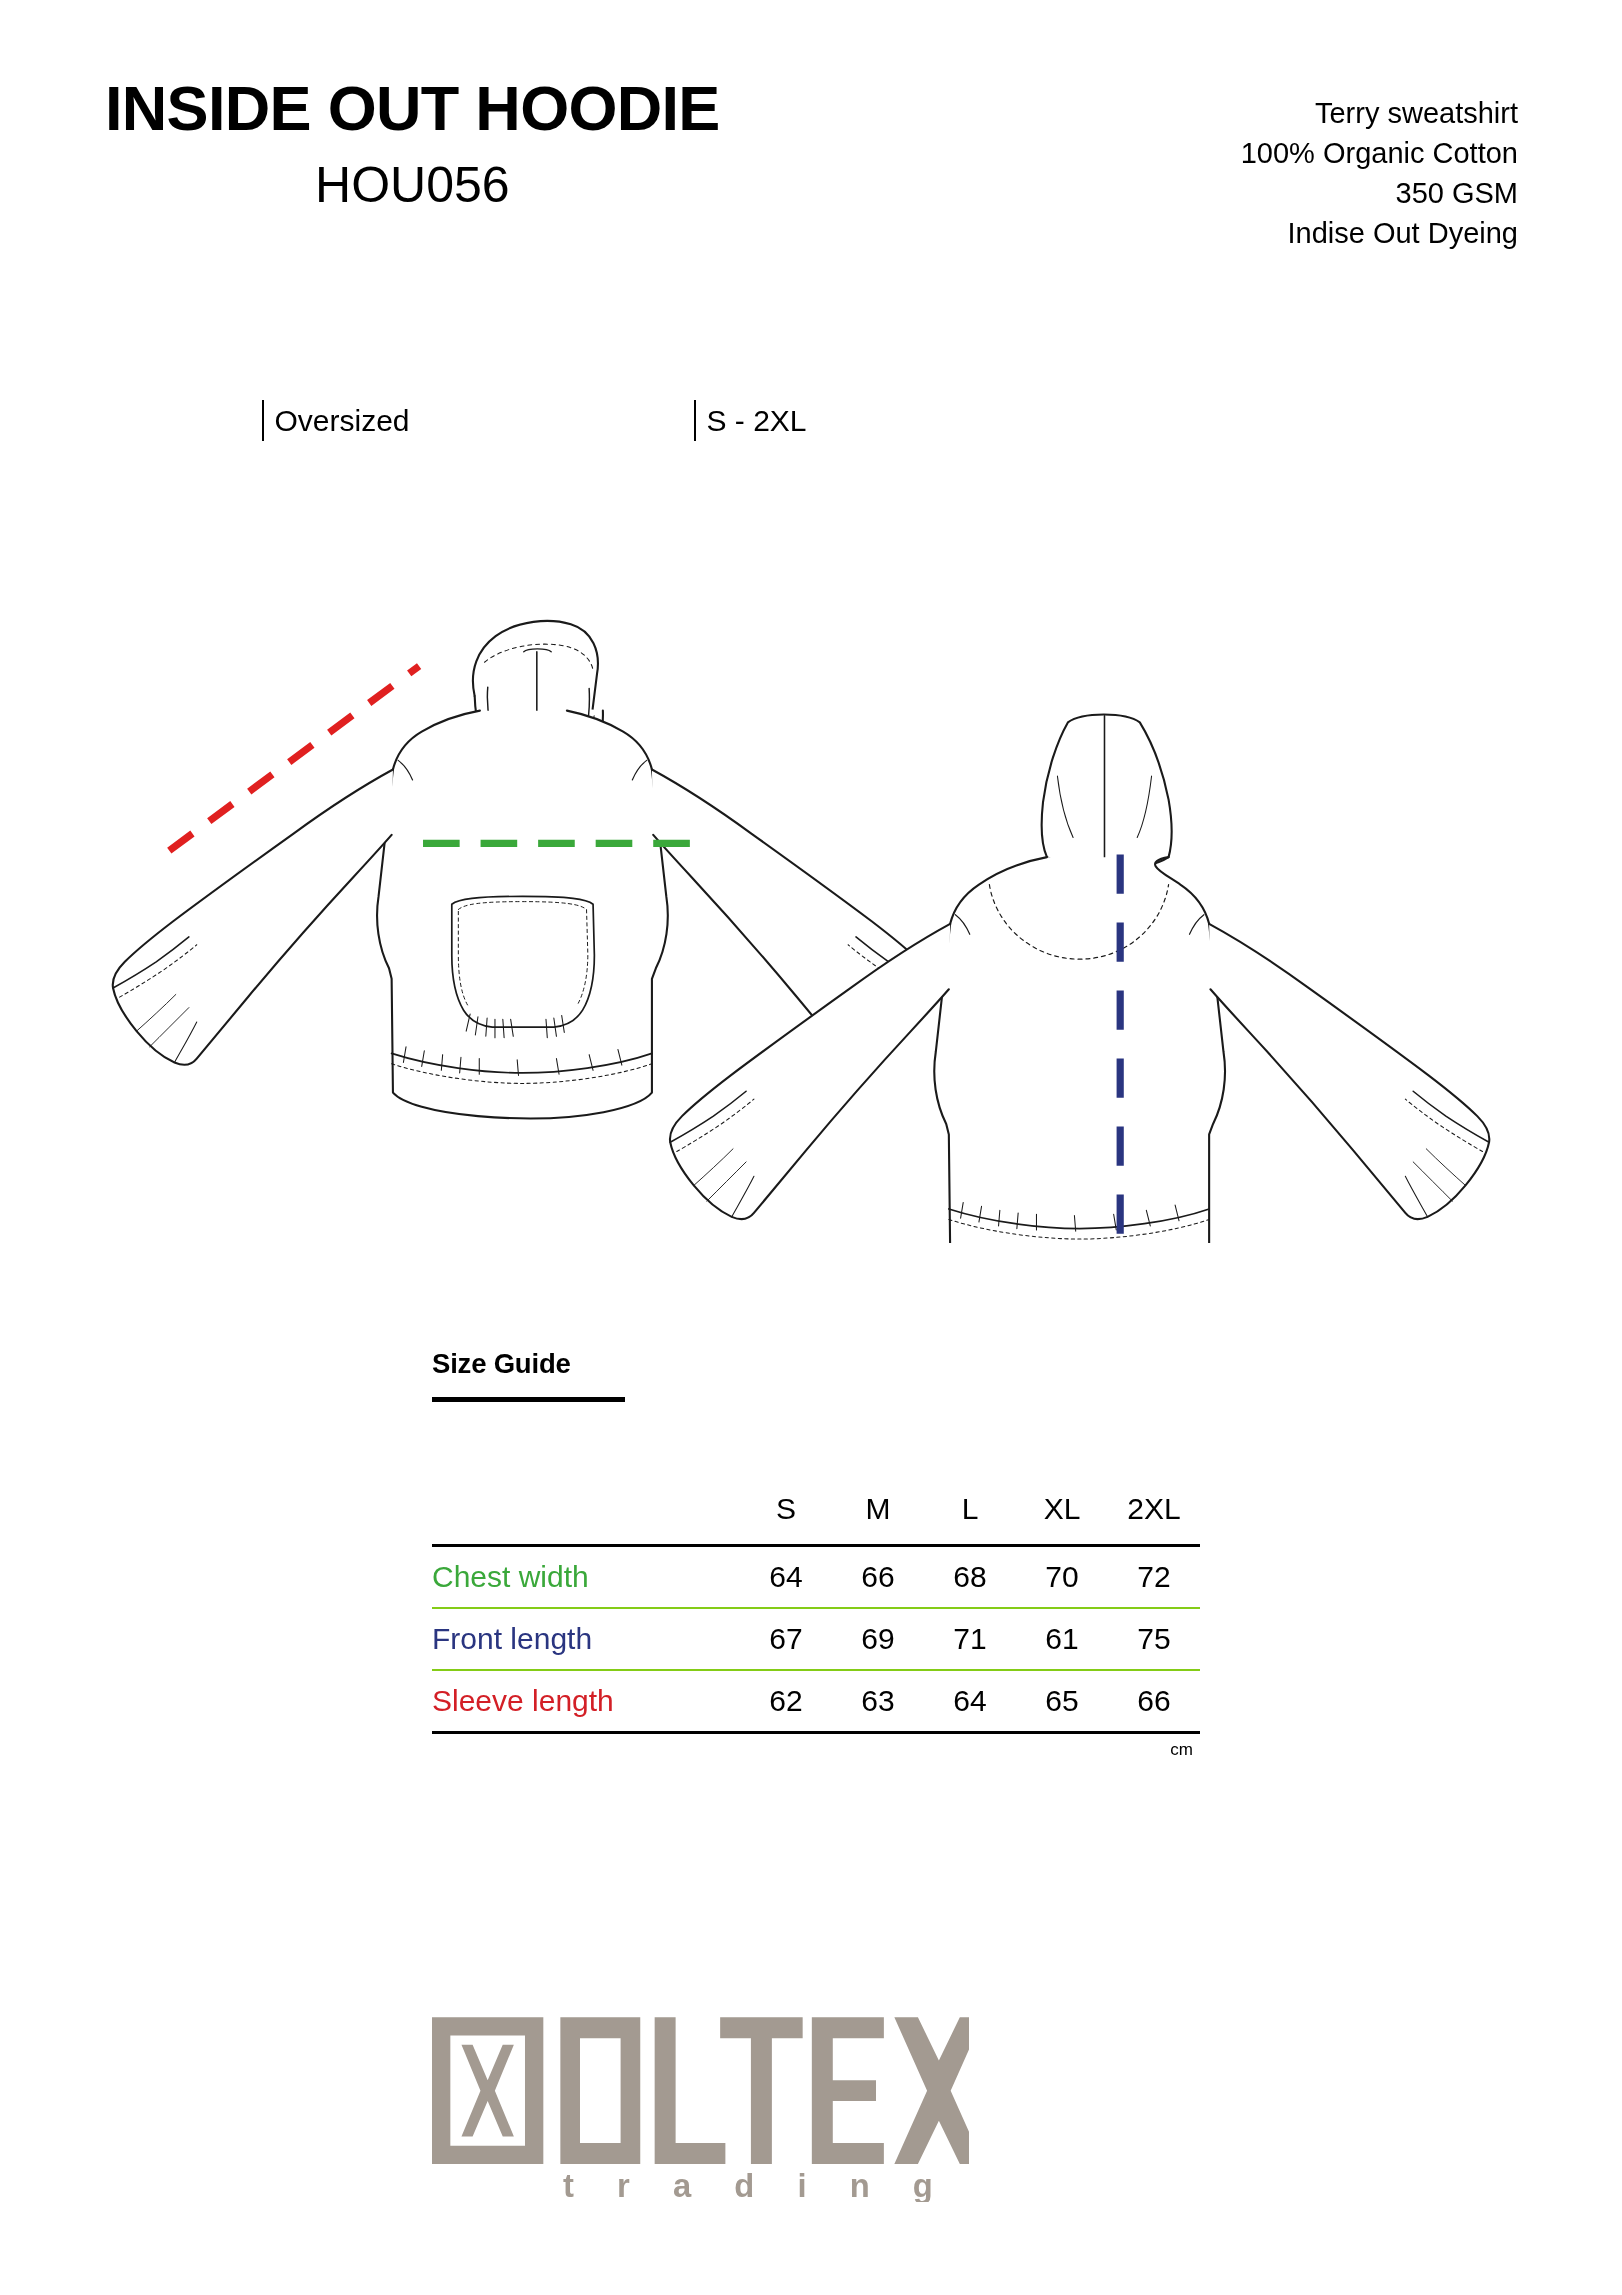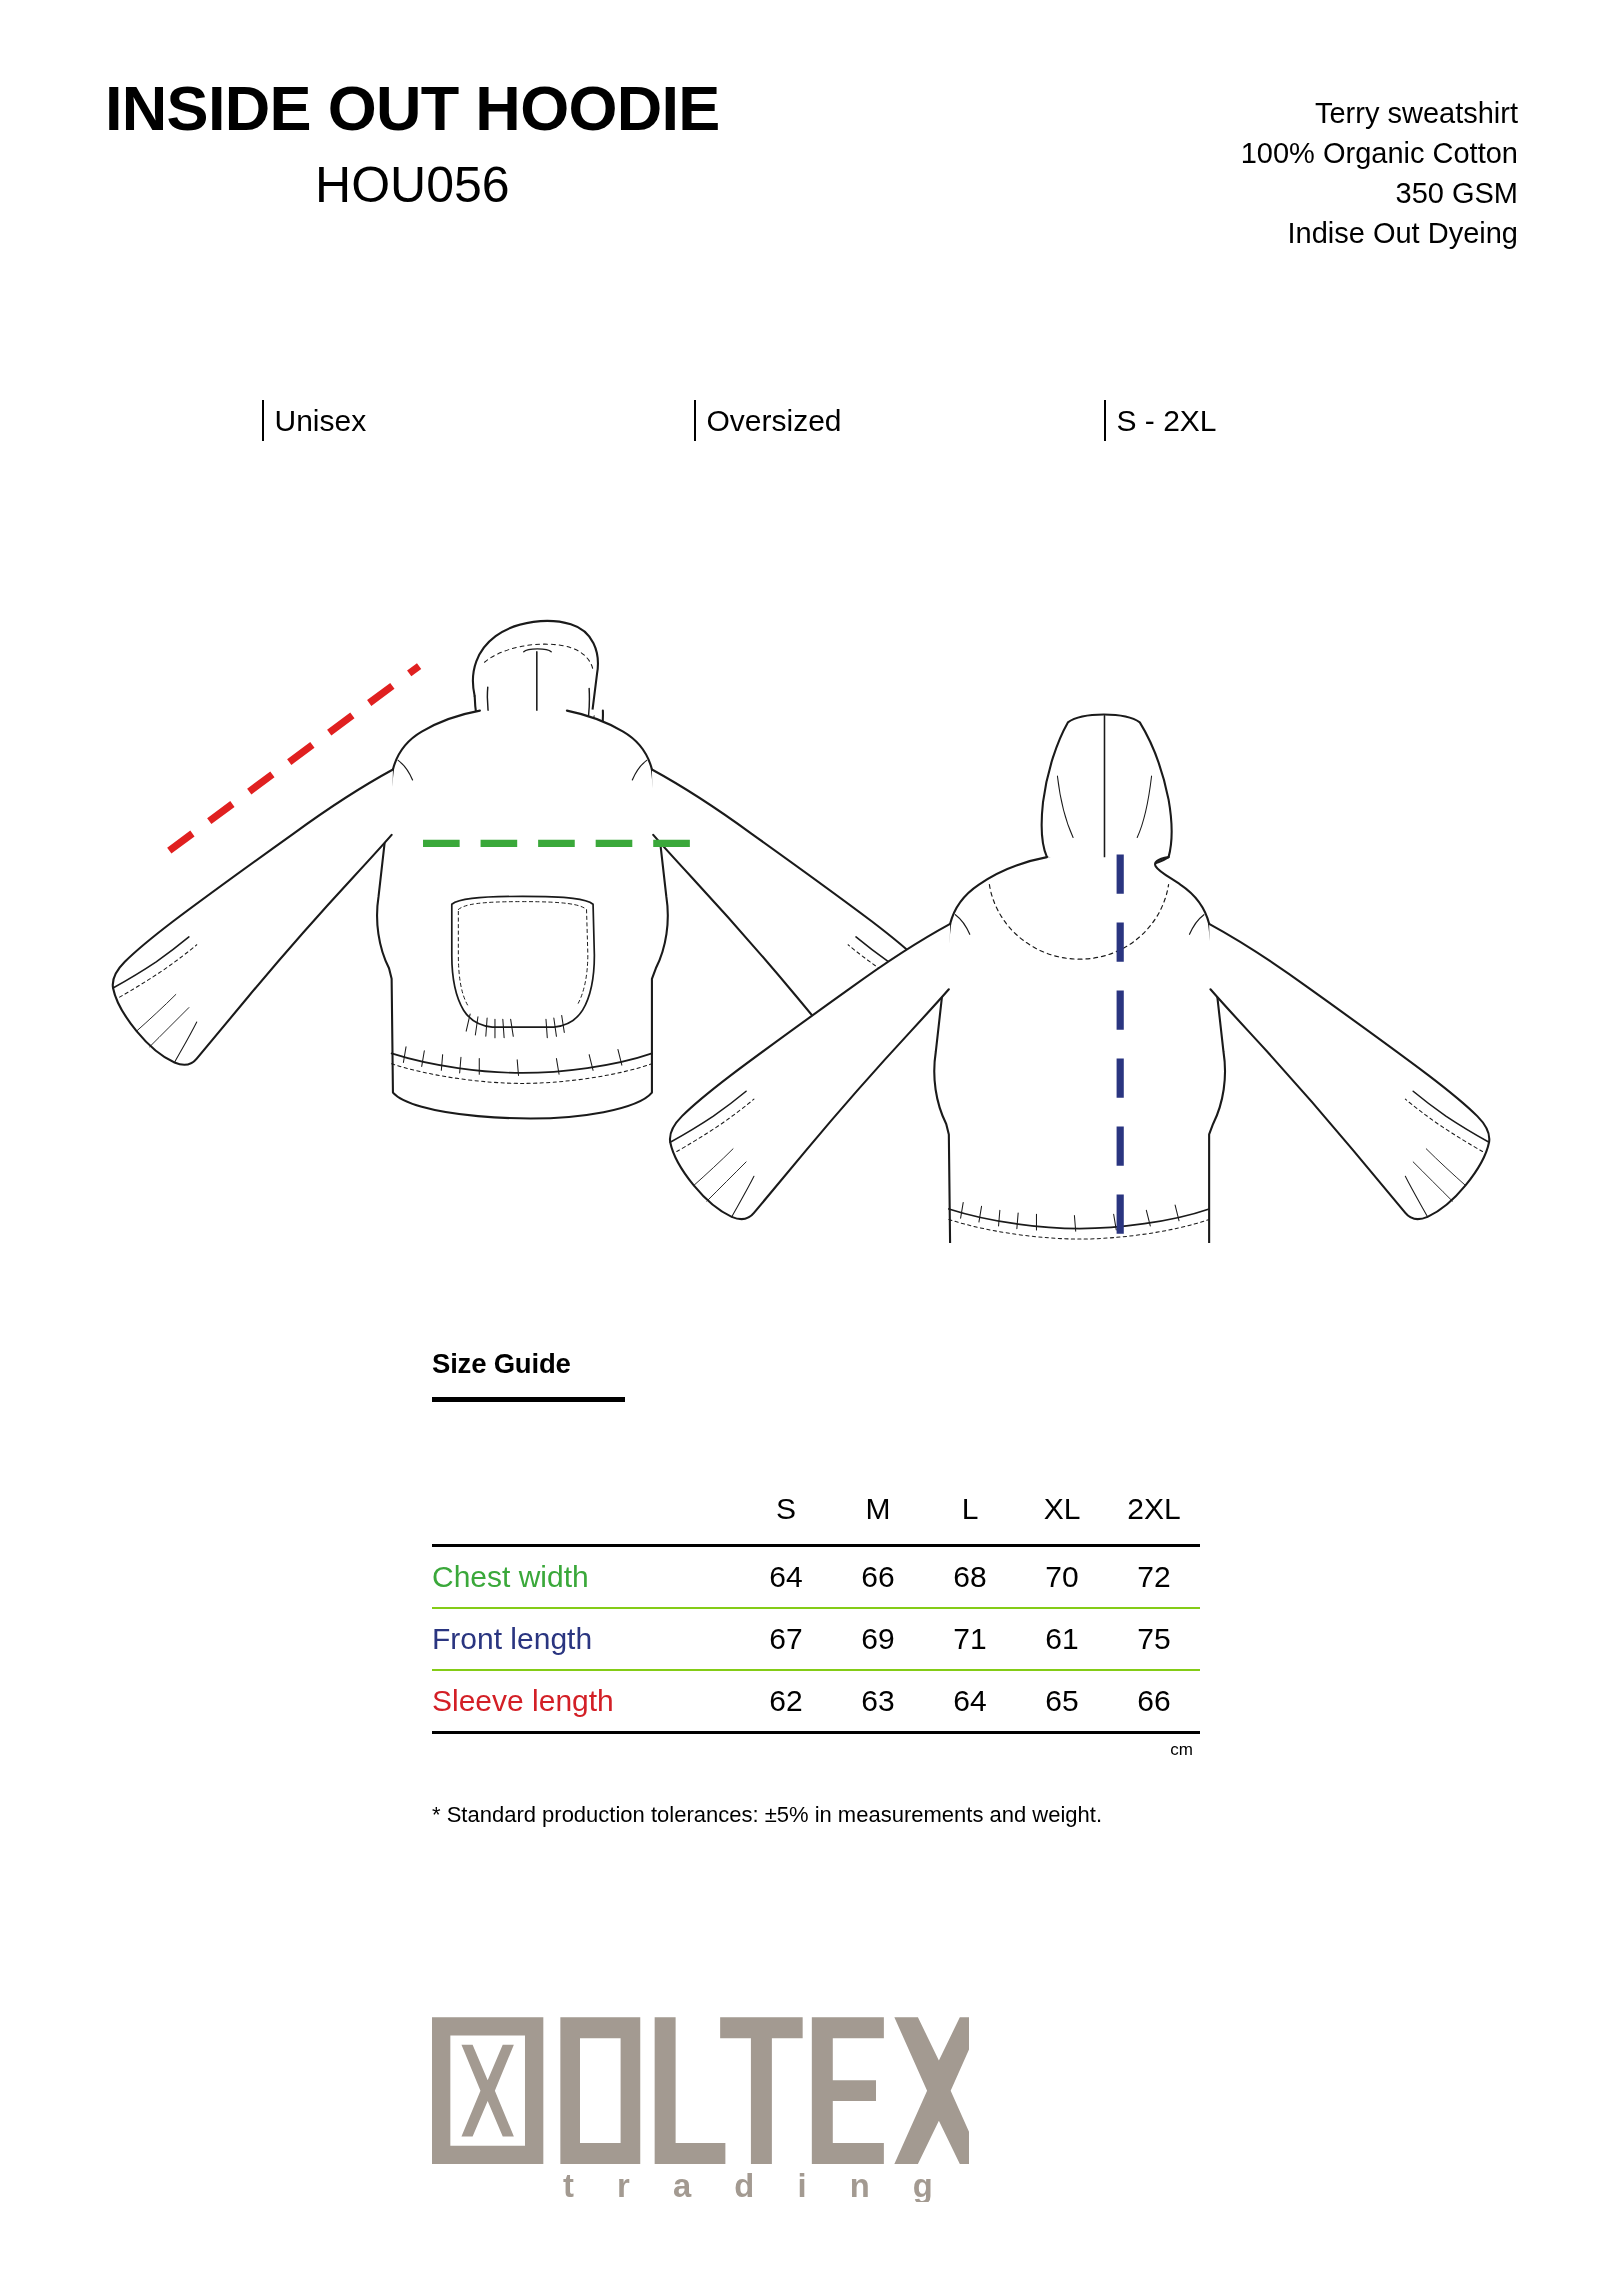--- a/index.html
+++ b/index.html
@@ -178,24 +178,20 @@
     </div>
     <div class="header-right">
       <div>Terry sweatshirt</div>
       <div>100% Organic Cotton</div>
       <div>350 GSM</div>
       <div>Indise Out Dyeing</div>
     </div>
   </div>
 
   <div class="attrs">
-    <div class="attr">
-      <span class="attr-bar"></span>
-      <span>Unisex</span>
-    </div>
     <div class="attr">
       <span class="attr-bar"></span>
       <span>Oversized</span>
     </div>
     <div class="attr">
       <span class="attr-bar"></span>
       <span>S - 2XL</span>
     </div>
   </div>
 
@@ -425,21 +421,20 @@
           <td>62</td>
           <td>63</td>
           <td>64</td>
           <td>65</td>
           <td>66</td>
         </tr>
       </tbody>
     </table>
 
     <div class="unit-row">cm</div>
-    <div class="tolerance">* Standard production tolerances: ±5% in measurements and weight.</div>
   </div>
 
   <div class="logo-wrap">
     <svg width="537" height="190" viewBox="0 0 820 290" xmlns="http://www.w3.org/2000/svg">
       <g fill="#A39A91">
 
         <g>
           <path d="M0,8 L170,8 L170,232 L0,232 Z
                    M28,36 L28,204 L142,204 L142,36 Z" fill-rule="evenodd"></path>
           <path d="M45,50 L62,50 L85,104 L108,50 L125,50 L96,120 L125,190 L108,190

